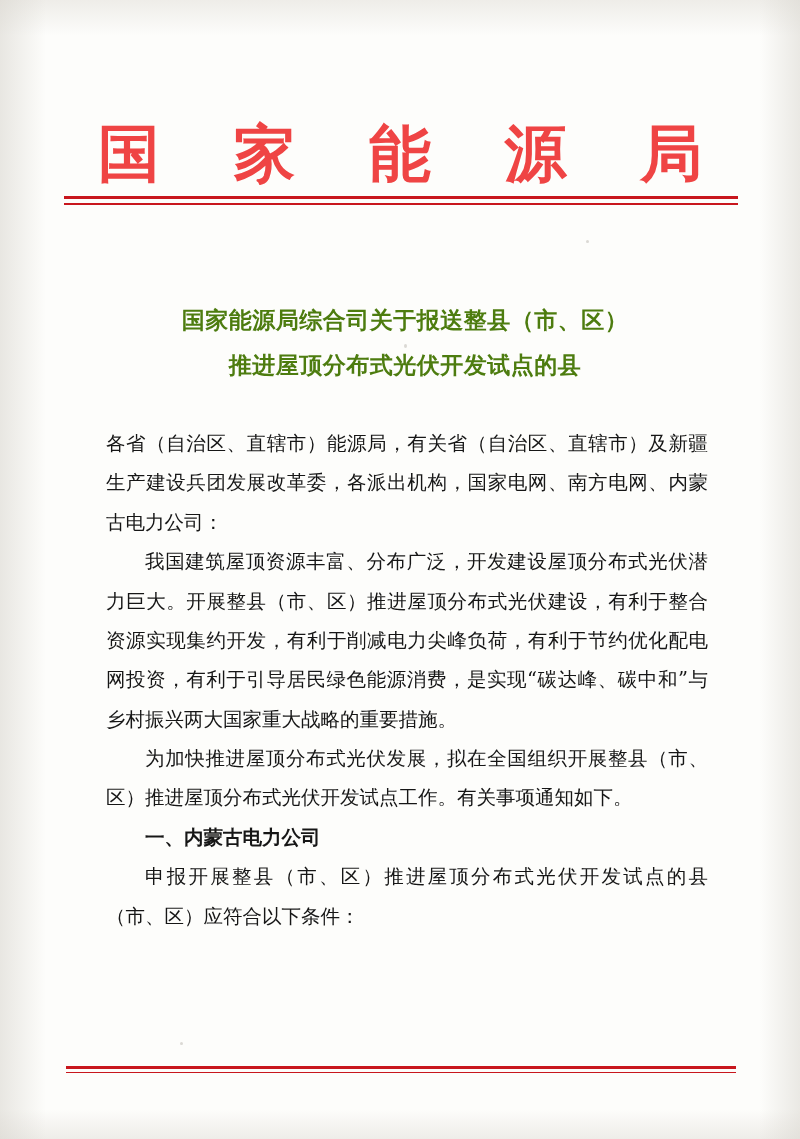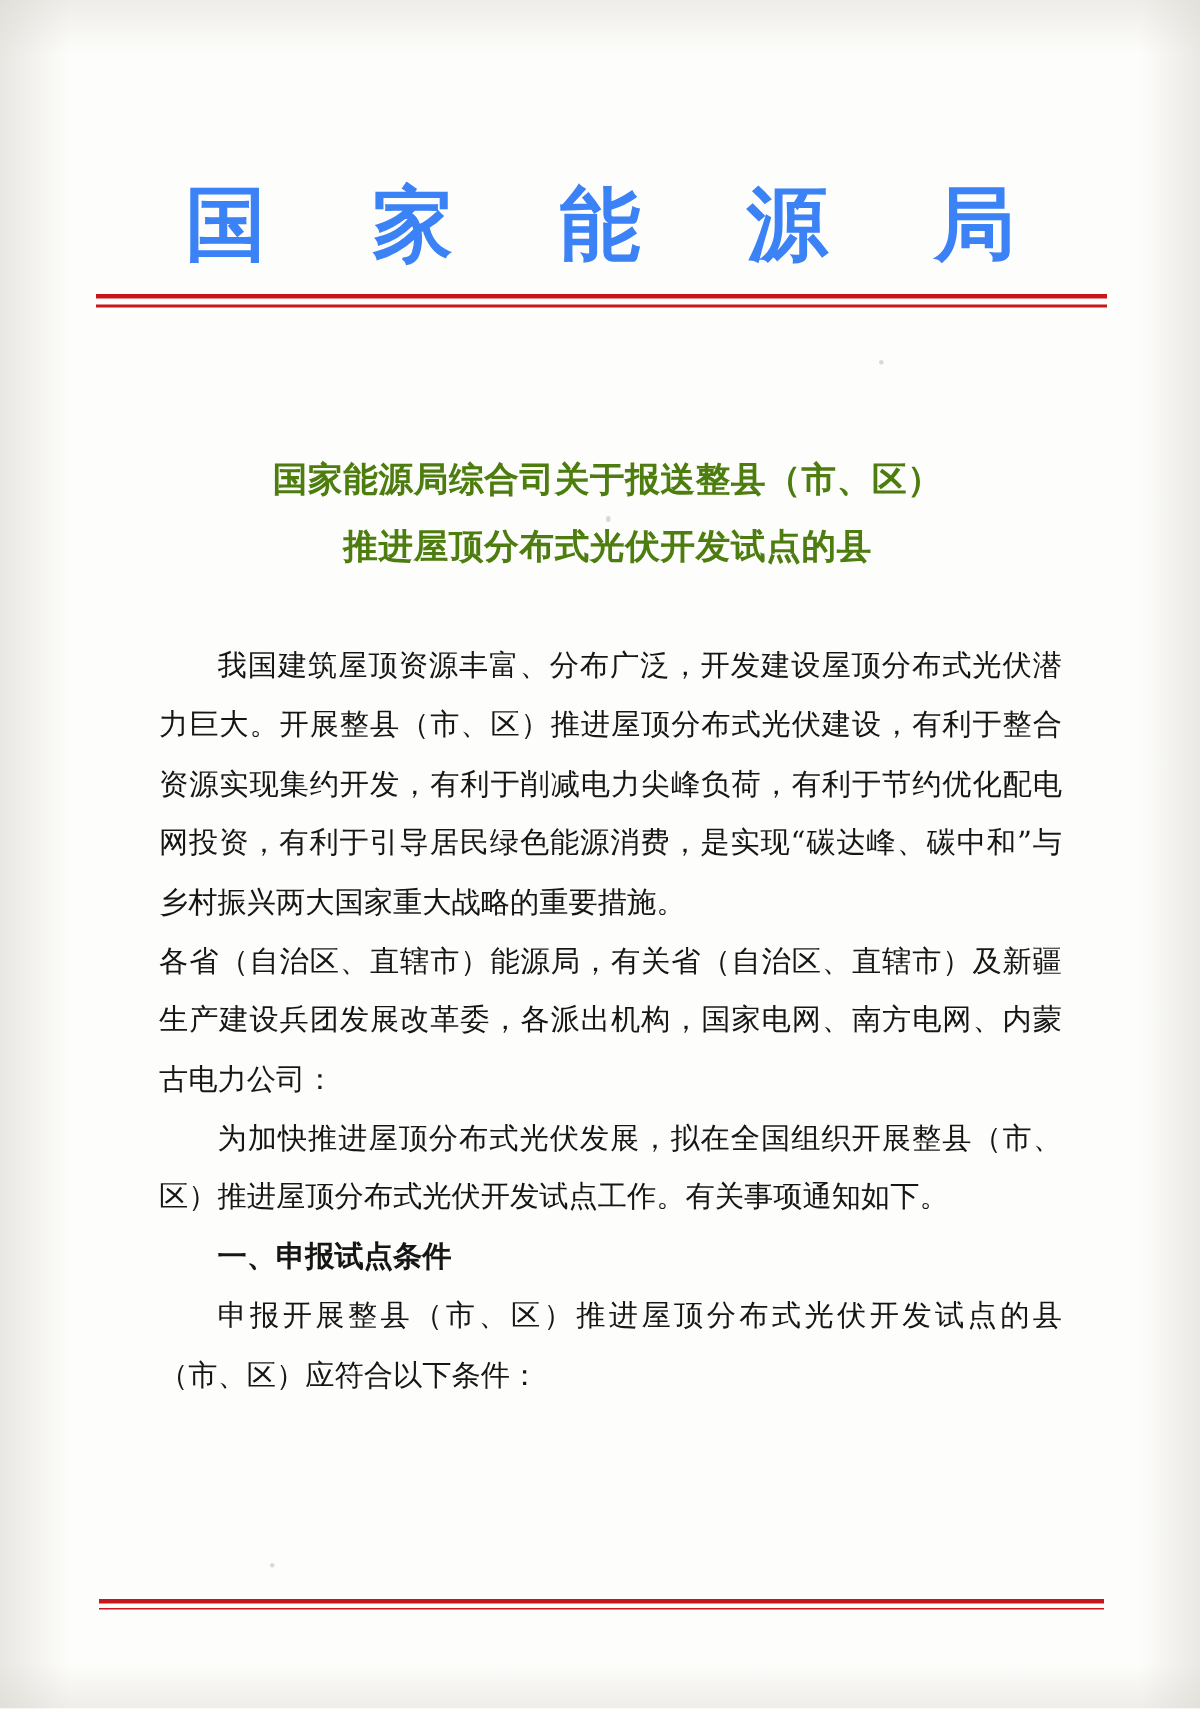--- a/index.html
+++ b/index.html
@@ -39,24 +39,24 @@
   }
 
   .letterhead {
     position: absolute;
     left: 0;
     right: 0;
     top: 118px;
     text-align: center;
   }
   .letterhead-title {
-    color: #3b82f6;
+    color: #ef4444;
     font-family: "DejaVu Serif", "Liberation Serif", serif;
     font-weight: bold;
-    font-size: 54px;
+    font-size: 62px;
     letter-spacing: 26px;
     text-indent: 26px;
     line-height: 1.15;
     white-space: nowrap;
   }
 
   .rule-double {
     position: absolute;
     left: 64px;
     right: 62px;
@@ -156,24 +156,24 @@
     <div class="thick"></div>
     <div class="thin"></div>
   </div>
 
   <div class="doc-title">
     <span class="line">国家能源局综合司关于报送整县（市、区）</span>
     <span class="line">推进屋顶分布式光伏开发试点的县</span>
   </div>
 
   <div class="body-text">
+    <p class="para">各省（自治区、直辖市）能源局，有关省（自治区、直辖市）及新疆生产建设兵团发展改革委，各派出机构，国家电网、南方电网、内蒙古电力公司：</p>
     <p class="para indent">我国建筑屋顶资源丰富、分布广泛，开发建设屋顶分布式光伏潜力巨大。开展整县（市、区）推进屋顶分布式光伏建设，有利于整合资源实现集约开发，有利于削减电力尖峰负荷，有利于节约优化配电网投资，有利于引导居民绿色能源消费，是实现“碳达峰、碳中和”与乡村振兴两大国家重大战略的重要措施。</p>
-    <p class="para">各省（自治区、直辖市）能源局，有关省（自治区、直辖市）及新疆生产建设兵团发展改革委，各派出机构，国家电网、南方电网、内蒙古电力公司：</p>
     <p class="para indent">为加快推进屋顶分布式光伏发展，拟在全国组织开展整县（市、区）推进屋顶分布式光伏开发试点工作。有关事项通知如下。</p>
-    <p class="para heading">一、申报试点条件</p>
+    <p class="para heading">一、内蒙古电力公司</p>
     <p class="para indent">申报开展整县（市、区）推进屋顶分布式光伏开发试点的县（市、区）应符合以下条件：</p>
   </div>
 
   <div class="footer-rule">
     <div class="thick"></div>
     <div class="thin"></div>
   </div>
 
   <span class="speck" style="left:586px; top:240px; width:3px; height:3px;"></span>
   <span class="speck" style="left:404px; top:344px; width:3px; height:4px;"></span>

